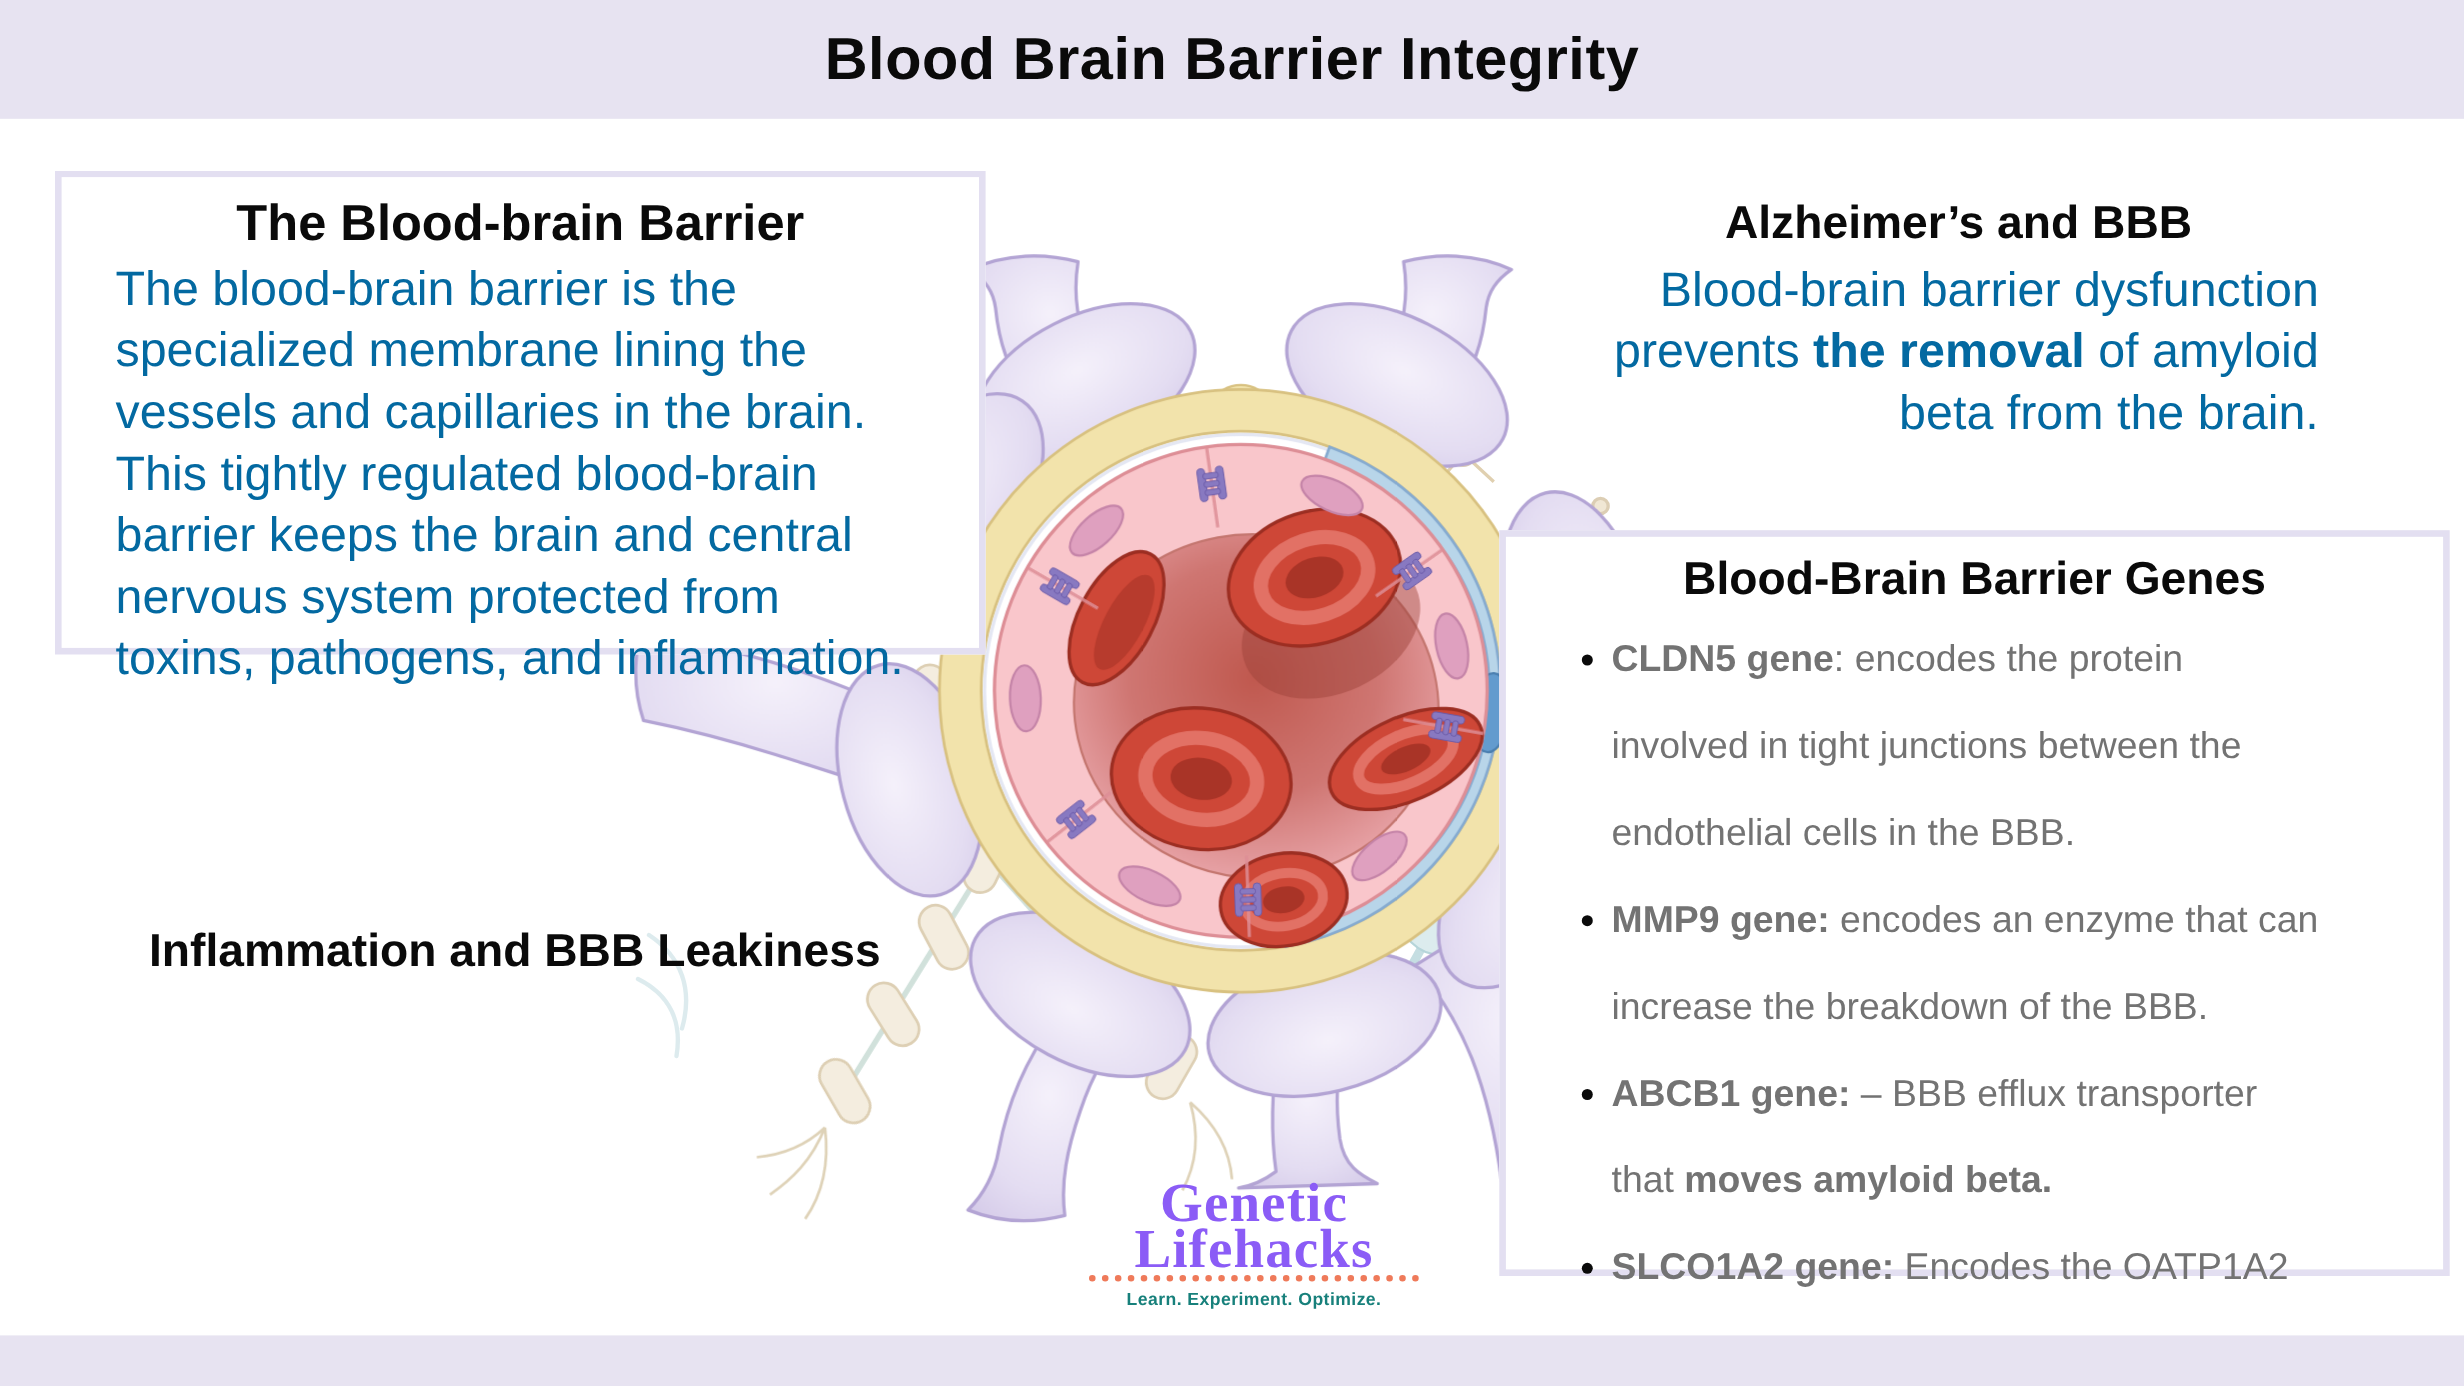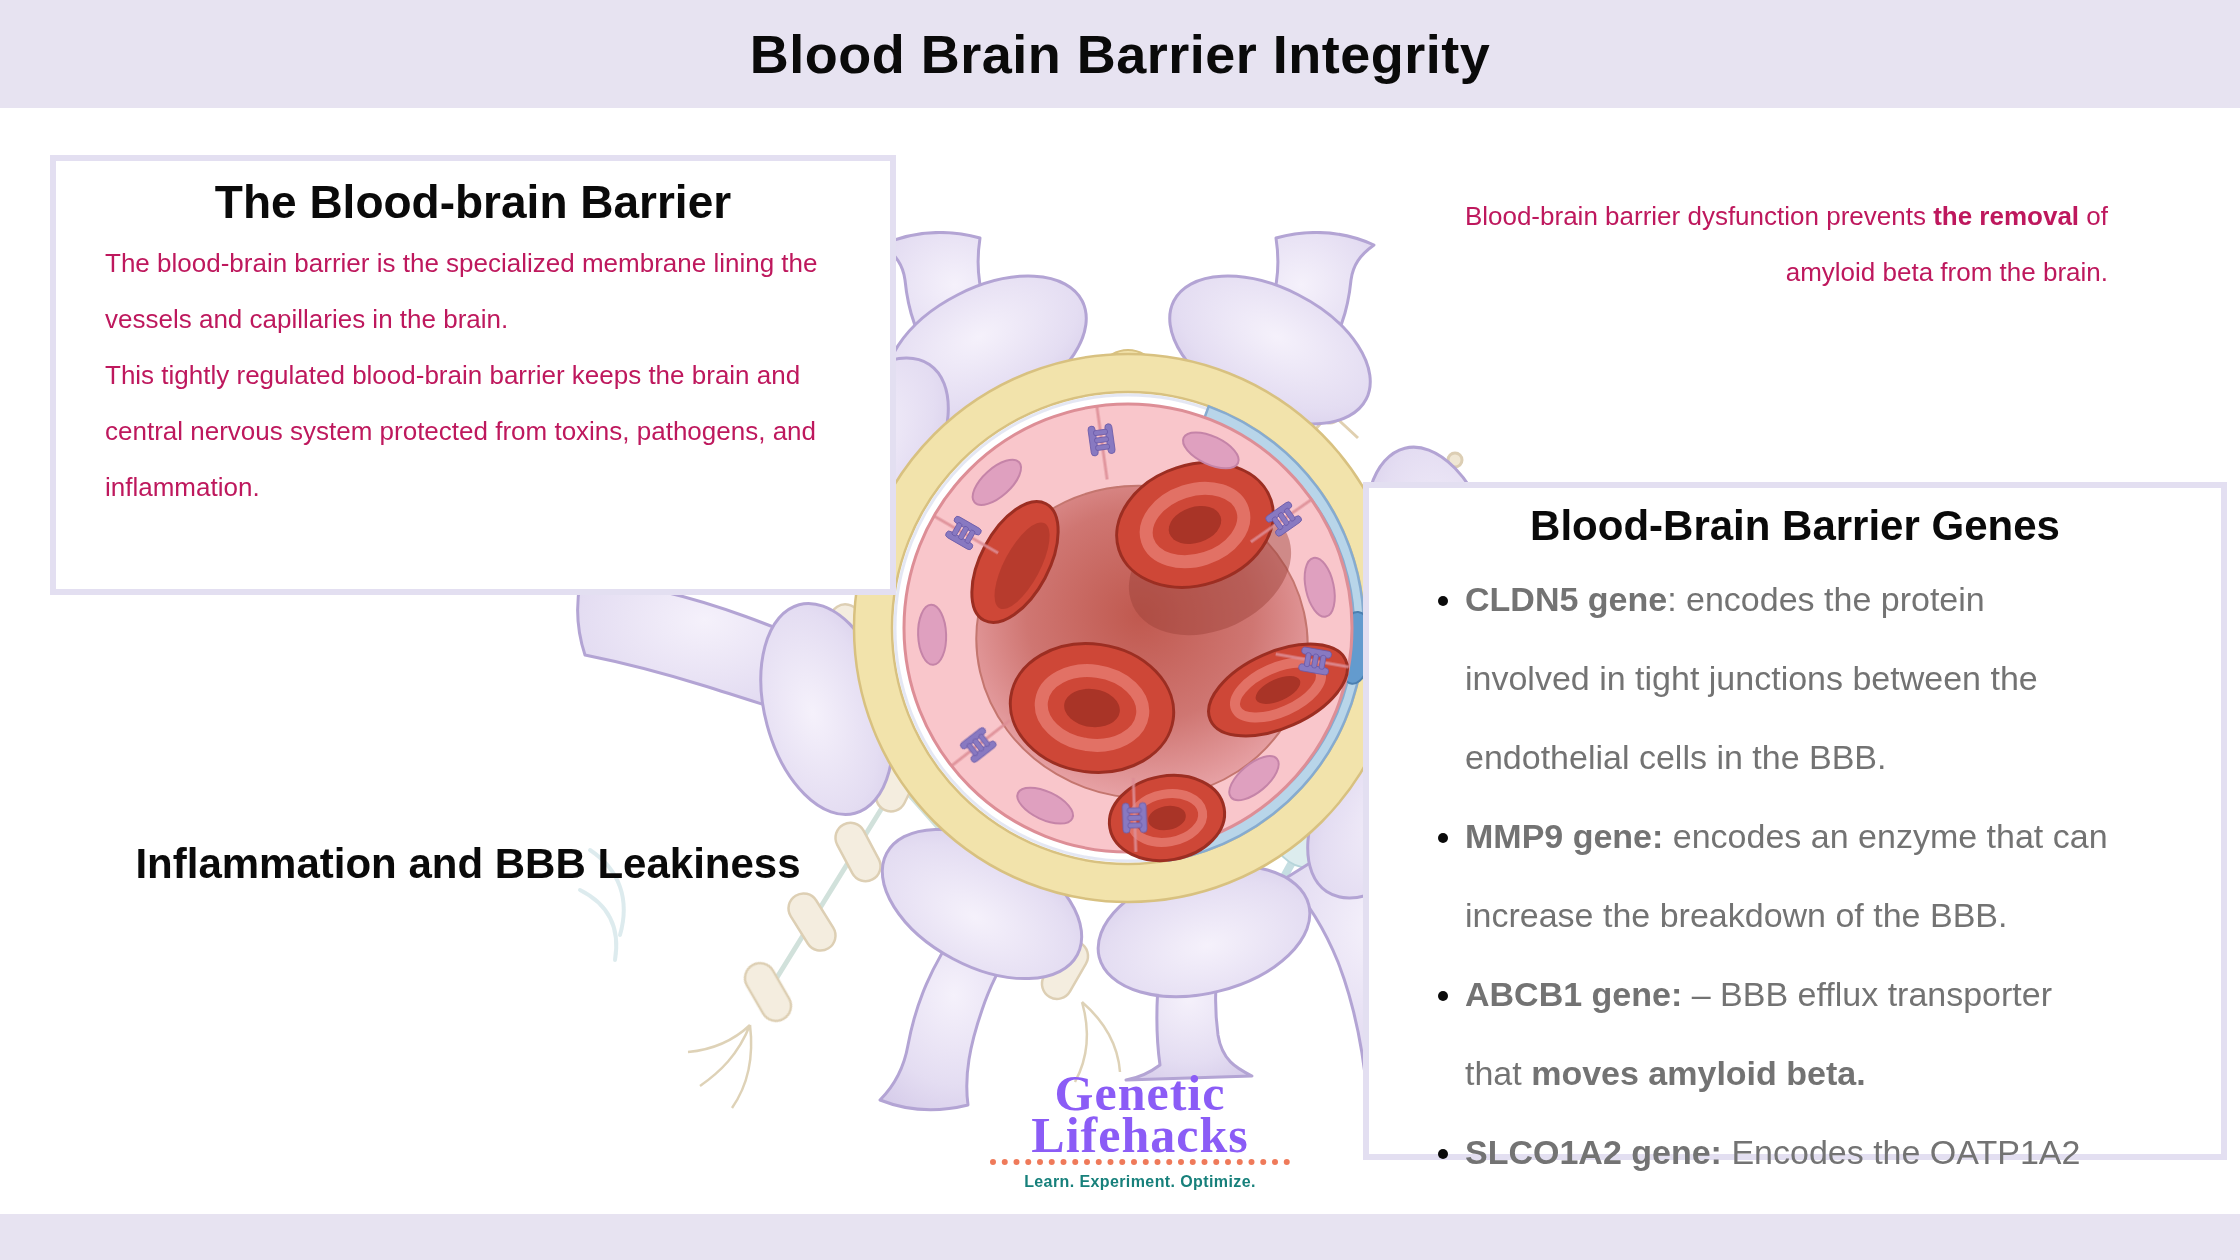--- a/index.html
+++ b/index.html
@@ -13,21 +13,21 @@
   .main-title{
     margin:0;height:108px;line-height:108px;text-align:center;
     font-size:54px;font-weight:700;color:#0a0a0a;letter-spacing:0.5px;
   }
   .illu{position:absolute;left:560px;top:130px;z-index:1;}
   .info-box{
     position:absolute;background:#ffffff;border:6px solid #e3dff1;
     box-sizing:border-box;z-index:3;
   }
   .sec-title{font-size:42px;font-weight:700;color:#0a0a0a;text-align:center;margin:0;}
-  .body-text{font-size:26px;line-height:56px;color:#be185d;}
+  .body-text{font-size:44px;line-height:56px;color:#0369a1;}
   .body-text p{margin:0;}
   #bbb-box{left:50px;top:155px;width:846px;height:440px;}
   #bbb-box .sec-title{margin-top:14px;font-size:46px;}
   #bbb-box .body-text{width:736px;margin:6px auto 0 auto;}
   #alz-block{position:absolute;left:1453px;top:178px;width:655px;text-align:center;z-index:3;}
   #alz-block .body-text{margin-top:10px;text-align:right;}
   #genes-box{left:1363px;top:458px;width:864px;height:678px;margin-top:24px;}
   #genes-box .sec-title{margin-top:14px;}
   .gene-list{margin:10px 0 0 0;padding:0 0 0 96px;width:644px;
     font-size:34px;line-height:79px;list-style:disc;color:#737373;}
@@ -217,20 +217,21 @@
 
 <div class="info-box" id="bbb-box">
   <h2 class="sec-title">The Blood-brain Barrier</h2>
   <div class="body-text">
     <p>The blood-brain barrier is the specialized membrane lining the vessels and capillaries in the brain.</p>
     <p>This tightly regulated blood-brain barrier keeps the brain and central nervous system protected from toxins, pathogens, and inflammation.</p>
   </div>
 </div>
 
 <div id="alz-block">
+  <h2 class="sec-title">Alzheimer’s and BBB</h2>
   <p class="body-text"><span>Blood-brain barrier dysfunction prevents </span><b>the removal</b><span> of amyloid beta from the brain.</span></p>
 </div>
 
 <div class="info-box" id="genes-box">
   <h2 class="sec-title">Blood-Brain Barrier Genes</h2>
   <ul class="gene-list">
     <li><b>CLDN5  gene</b><span>: encodes the protein involved in tight junctions between the endothelial cells in the BBB.</span><b></b></li>
     <li><b>MMP9 gene:</b><span> encodes an enzyme that can increase the breakdown of the BBB.</span><b></b></li>
     <li><b>ABCB1 gene:</b><span> – BBB efflux transporter that </span><b>moves amyloid beta.</b></li>
     <li><b>SLCO1A2  gene:</b><span> Encodes the OATP1A2 protein, which transports certain drugs and hormones across the BBB.</span><b></b></li>

